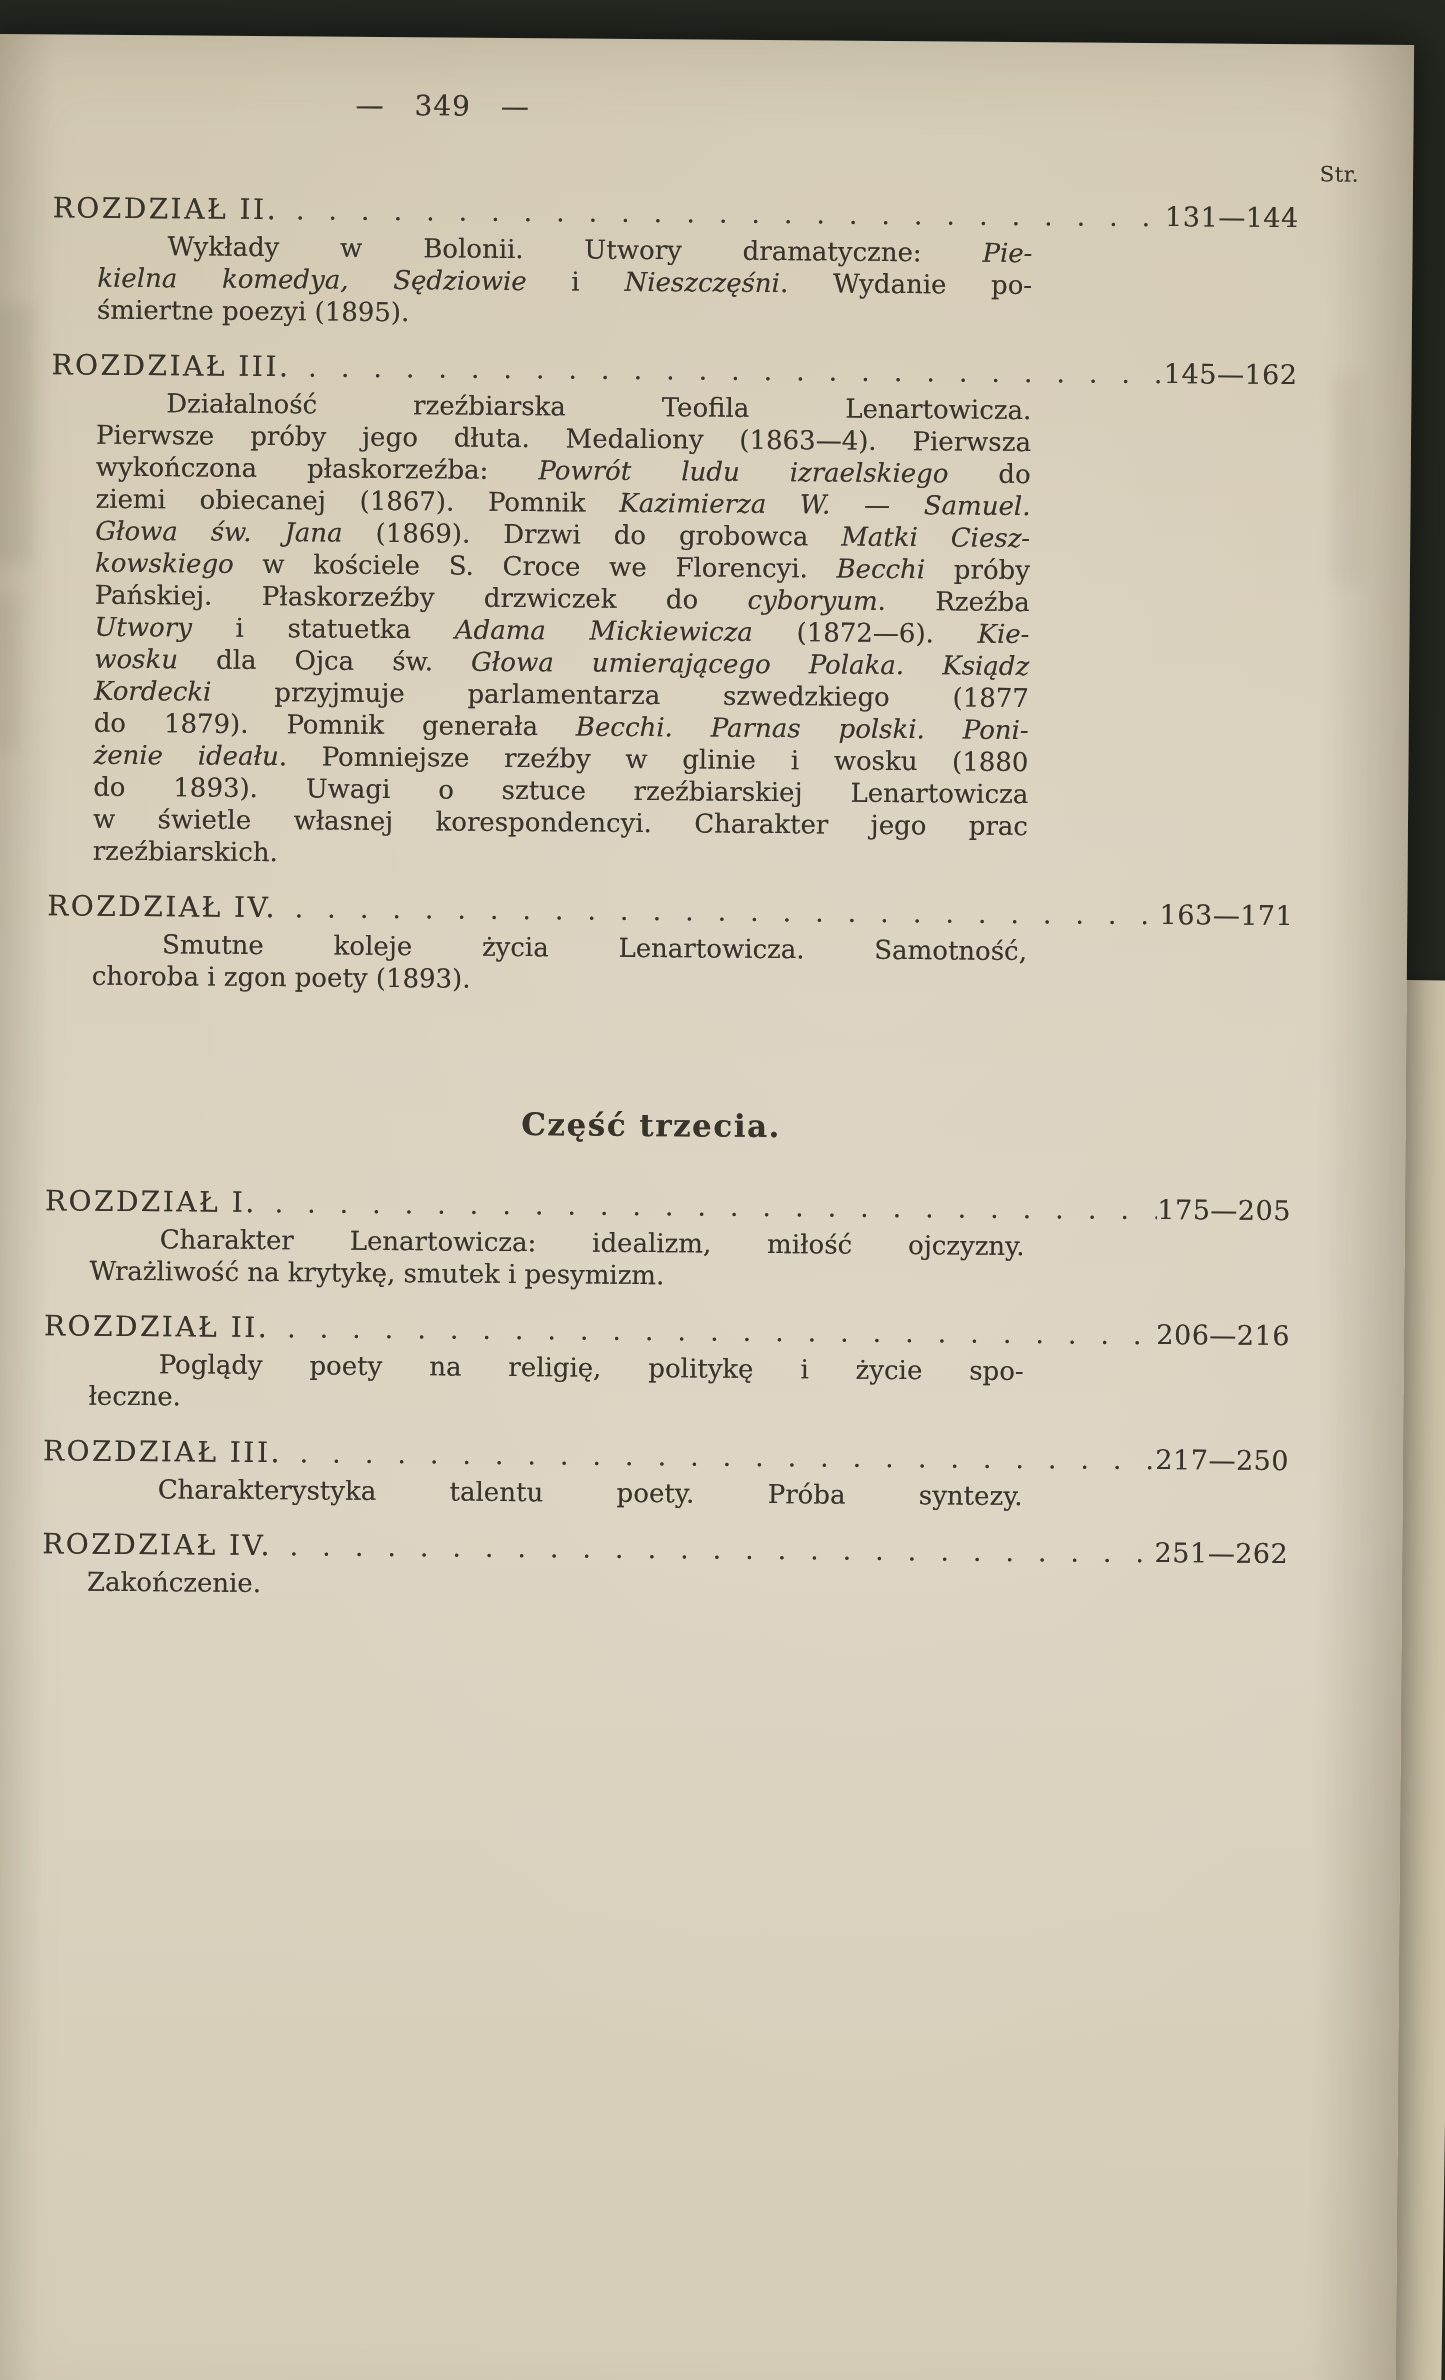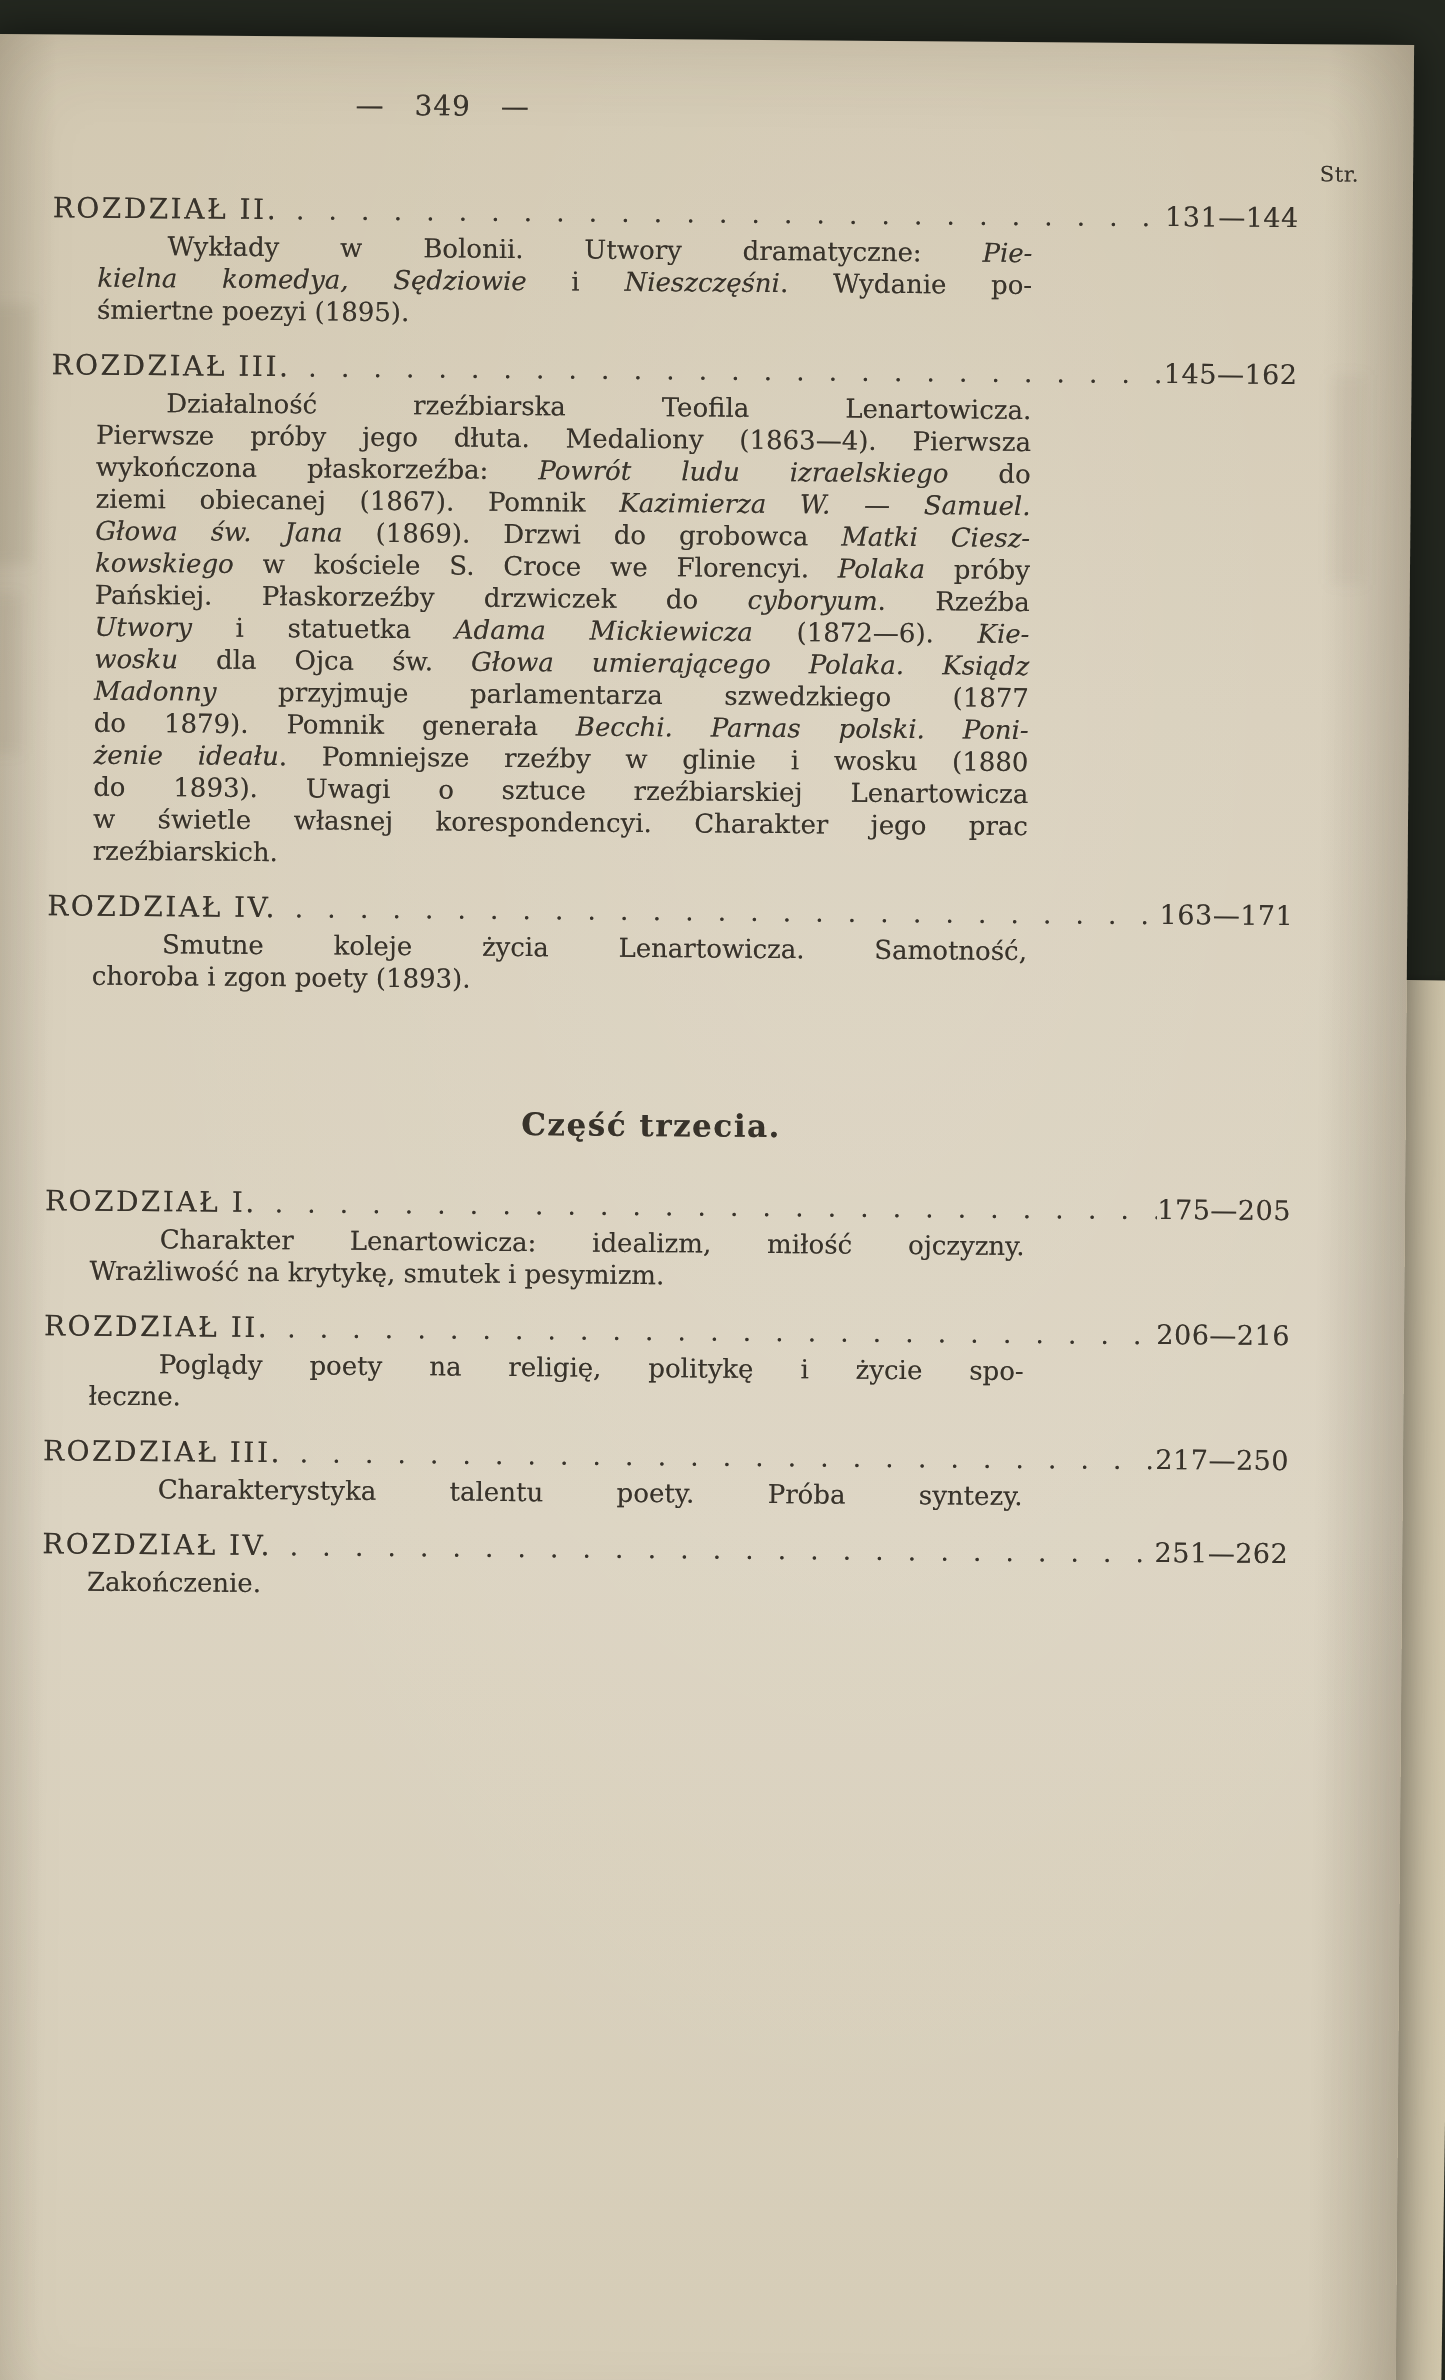--- a/index.html
+++ b/index.html
@@ -114,25 +114,25 @@
         <span class="chapter">ROZDZIAŁ III.</span>
         <span class="dots">. . . . . . . . . . . . . . . . . . . . . . . . . . . . . . . . . . . . . . . . . . . . . . . .</span>
         <span class="pages">145—162</span>
       </div>
       <div class="desc">
           <div class="line first"><span>Działalność rzeźbiarska Teofila Lenartowicza.</span></div>
           <div class="line"><span>Pierwsze próby jego dłuta. Medaliony (1863—4). Pierwsza</span></div>
           <div class="line"><span>wykończona płaskorzeźba: </span><span class="it">Powrót ludu izraelskiego</span><span> do</span></div>
           <div class="line"><span>ziemi obiecanej (1867). Pomnik </span><span class="it">Kazimierza W. — Samuel.</span></div>
           <div class="line"><span class="it">Głowa św. Jana</span><span> (1869). Drzwi do grobowca </span><span class="it">Matki Ciesz-</span></div>
-          <div class="line"><span class="it">kowskiego</span><span> w kościele S. Croce we Florencyi. </span><span class="it">Polaka</span><span> próby</span></div>
+          <div class="line"><span class="it">kowskiego</span><span> w kościele S. Croce we Florencyi. </span><span class="it">Becchi</span><span> próby</span></div>
           <div class="line"><span>Pańskiej. Płaskorzeźby drzwiczek do </span><span class="it">cyboryum</span><span>. Rzeźba</span></div>
           <div class="line"><span class="it">Utwory</span><span> i statuetka </span><span class="it">Adama Mickiewicza</span><span> (1872—6). </span><span class="it">Kie-</span></div>
           <div class="line"><span class="it">wosku</span><span> dla Ojca św. </span><span class="it">Głowa umierającego Polaka. Ksiądz</span></div>
-          <div class="line"><span class="it">Madonny</span><span> przyjmuje parlamentarza szwedzkiego (1877</span></div>
+          <div class="line"><span class="it">Kordecki</span><span> przyjmuje parlamentarza szwedzkiego (1877</span></div>
           <div class="line"><span>do 1879). Pomnik generała </span><span class="it">Becchi. Parnas polski. Poni-</span></div>
           <div class="line"><span class="it">żenie ideału</span><span>. Pomniejsze rzeźby w glinie i wosku (1880</span></div>
           <div class="line"><span>do 1893). Uwagi o sztuce rzeźbiarskiej Lenartowicza</span></div>
           <div class="line"><span>w świetle własnej korespondencyi. Charakter jego prac</span></div>
           <div class="line last"><span>rzeźbiarskich.</span></div>
         </div>
     </section>
 
     <section class="entry gap">
       <div class="entry-head">

